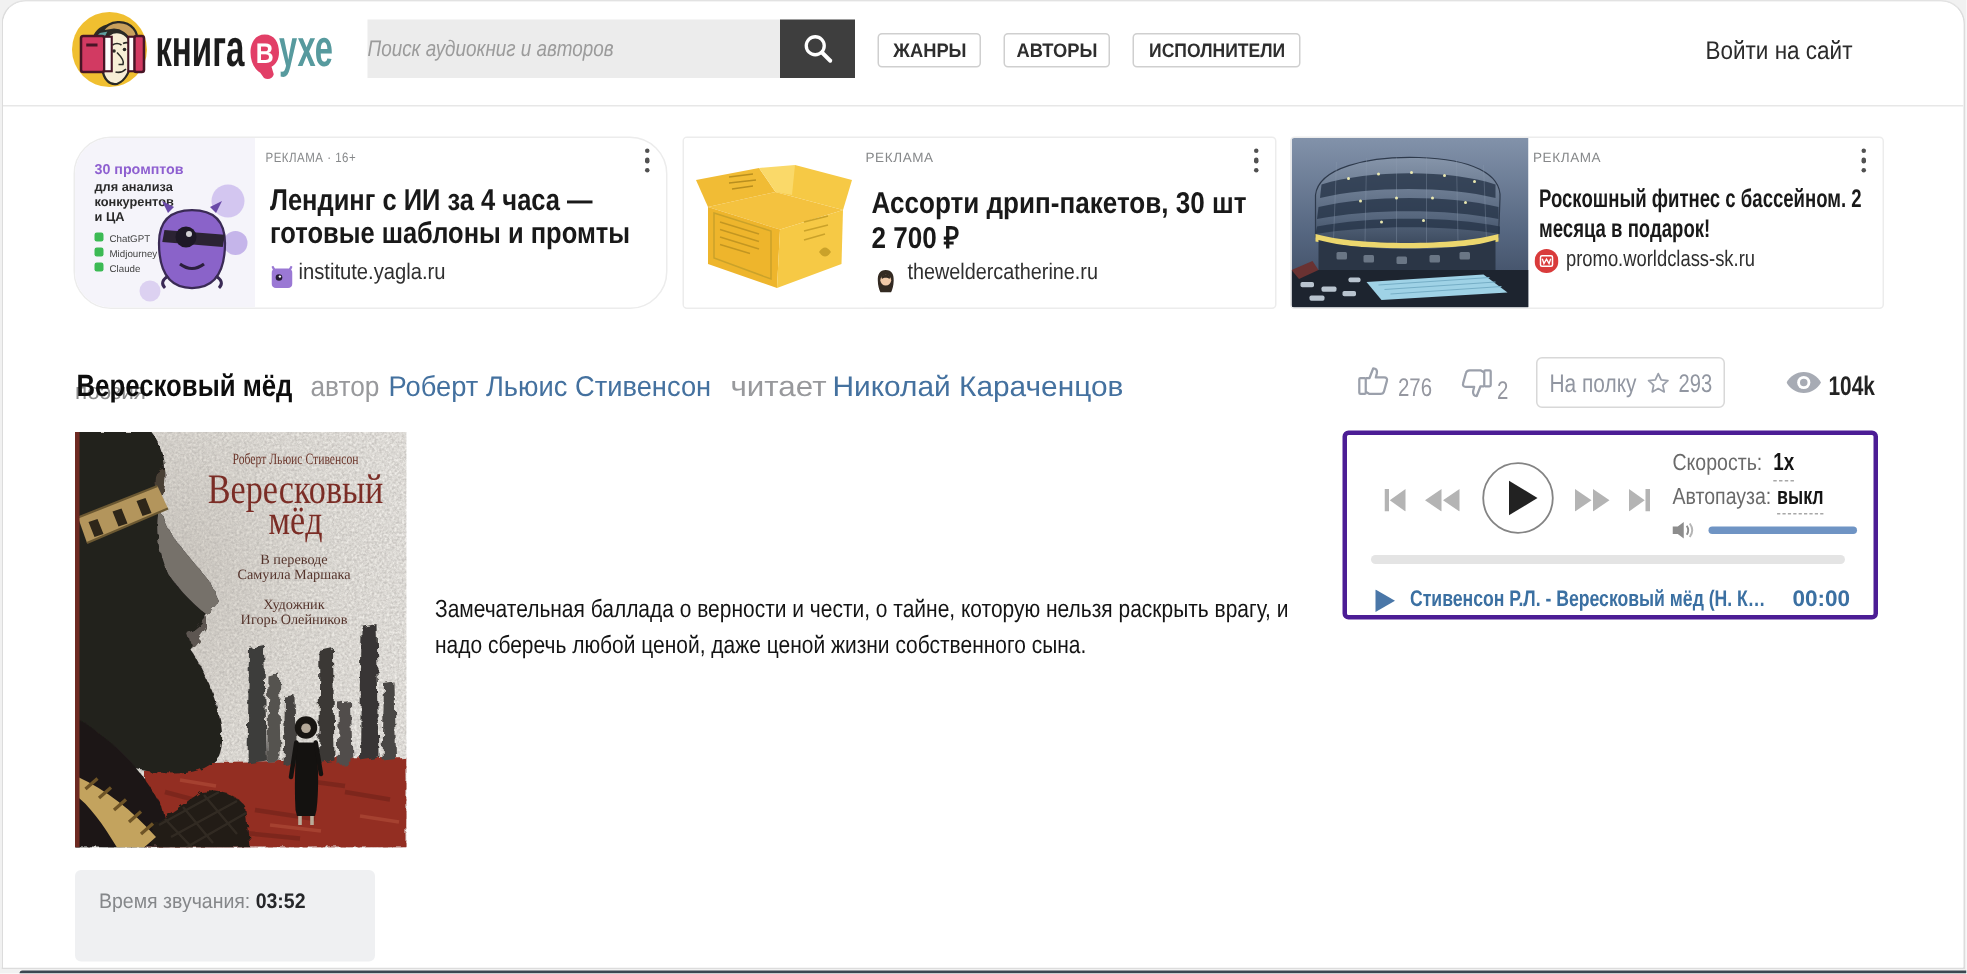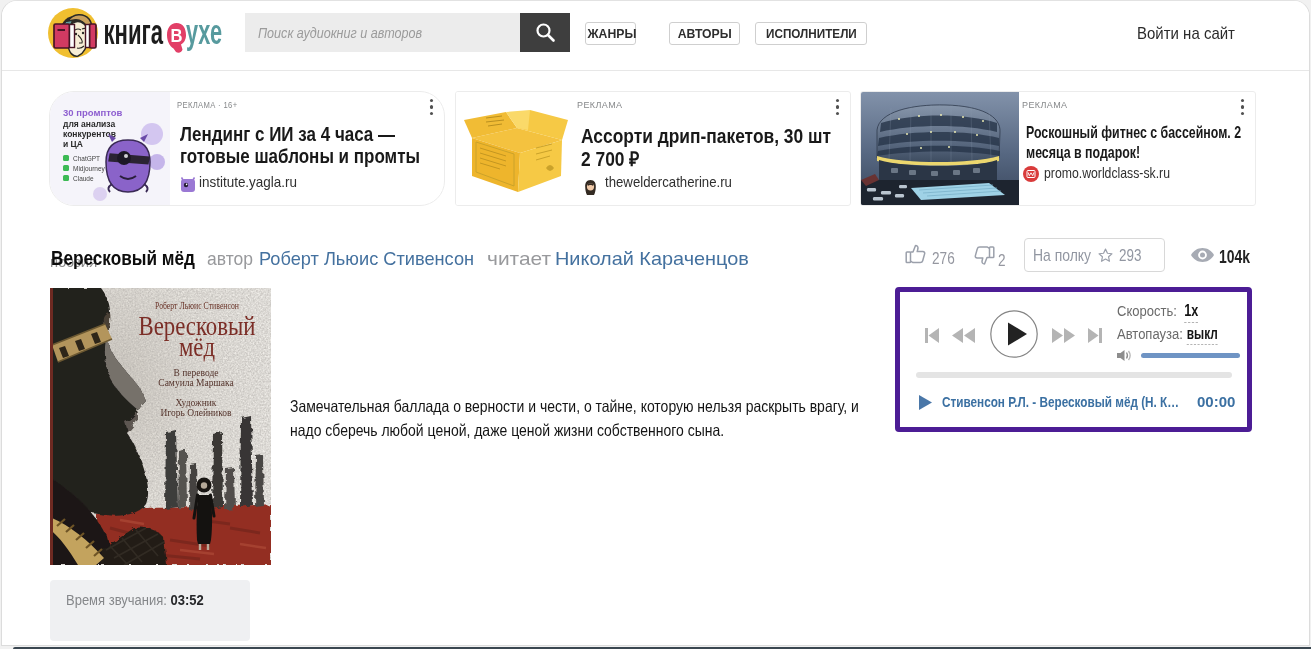--- a/index.html
+++ b/index.html
@@ -7,21 +7,21 @@
 html,body { width:1311px; height:649px; overflow:hidden; }
 body { font-family:"Liberation Sans", sans-serif; background:#f1f1f1; position:relative; }
 .page { position:absolute; left:1px; top:0; width:1309px; height:646px; background:#fff; border:1px solid #dcdcdc; border-top-color:#e2e2e2; border-radius:16px 16px 0 0; overflow:hidden; }
 .footbar { position:absolute; left:13px; bottom:0; width:1298px; height:2.5px; background:#3a4751; border-radius:5px 0 0 0; }
 .sqz { display:inline-block; transform-origin:left top; white-space:nowrap; }
 
 .header { position:relative; height:70px; border-bottom:1px solid #e7e7e7; background:#fff; }
 .logo-ic { position:absolute; left:46px; top:7px; }
 .logo-tx { position:absolute; left:103px; top:10px; }
 .search { position:absolute; left:243px; top:12px; width:325px; height:39px; }
-.search .inp { position:absolute; left:0; top:0; width:275px; height:39px; background:#ececec; color:#9b9b9b; font-style:italic; font-size:15px; line-height:39px; padding-left:13px; }
+.search .inp { position:absolute; left:0; top:0; width:275px; height:39px; background:#ececec; color:#9b9b9b; font-style:italic; font-size:15px; line-height:39px; }
 .search .btn { position:absolute; right:0; top:0; width:50px; height:39px; background:#3e3e3e; }
 .search .btn svg { position:absolute; left:15px; top:9px; }
 .navbtn { position:absolute; top:21px; height:23px; line-height:21px; border:1px solid #cfcfcf; border-radius:3px; background:#fff; font-size:13px; font-weight:bold; color:#2e2e2e; text-align:center; }
 .login { position:absolute; left:1135px; top:23px; font-size:17px; color:#2b2b2b; transform:scaleX(.882); transform-origin:left; }
 
 .ad { position:absolute; top:90px; width:396px; height:115px; background:#fff; border:1px solid #ececec; border-radius:3px; overflow:hidden; }
 .ad .img { position:absolute; left:0; top:0; width:120px; height:113px; }
 .ad .label { position:absolute; top:7.5px; left:126.5px; font-size:9px; letter-spacing:.4px; color:#86888a; transform-origin:left; white-space:nowrap; }
 .ad .title { position:absolute; top:32px; left:130px; width:312px; font-size:20px; line-height:21.5px; font-weight:bold; color:#191919; transform:scaleX(.85); transform-origin:left top; }
 .ad .dom { position:absolute; top:81px; font-size:15px; color:#2f2f2f; white-space:nowrap; transform-origin:left; }
@@ -38,25 +38,25 @@
 .infobox b { color:#26272a; }
 .infobox .sqz { transform:scaleX(.928); }
 
 .others { position:absolute; left:288px; top:290px; width:586px; height:92px; background:#f0f1f3; border-radius:2px; }
 .others h3 { font-size:16.5px; color:#1e1e1e; text-align:center; padding-top:11.5px; transform:scaleX(.94); }
 .others .row { position:absolute; left:9px; font-size:16.5px; transform:scaleX(.857); transform-origin:left top; white-space:nowrap; }
 .others .row b { color:#1e1e1e; }
 .desc { position:absolute; left:288px; top:392.5px; width:680px; font-size:16.5px; line-height:24.5px; color:#141414; transform:scaleX(.847); transform-origin:left top; }
 
 .st-num { position:absolute; font-size:17px; color:#9597a0; transform:scaleX(.8); transform-origin:left; }
-.shelf { position:absolute; left:1022px; top:237px; width:141px; height:34px; border:1px solid #d8d8d8; border-radius:4px; }
+.shelf { position:absolute; left:1022px; top:237px; width:126px; height:34px; border:1px solid #d8d8d8; border-radius:4px; }
 .shelf .t { position:absolute; left:8px; top:7px; font-size:17px; color:#9196a1; transform:scaleX(.82); transform-origin:left; }
 .views { position:absolute; left:1217px; top:246px; font-size:18px; font-weight:bold; color:#232323; transform:scaleX(.774); transform-origin:left; }
 
-.player { position:absolute; left:893px; top:286px; width:357px; height:145px; background:#fff; border:5px solid #4c1d95; border-radius:4px; }
+.player { position:absolute; left:893px; top:286px; width:357px; height:126px; background:#fff; border:3px solid #4c1d95; border-radius:4px; }
 .pbar { position:absolute; left:16px; top:80px; width:316px; height:6px; border-radius:3px; background:#e4e4e4; }
 .track { position:absolute; left:42px; top:101px; font-size:15px; font-weight:bold; color:#3b70a2; white-space:nowrap; transform:scaleX(.783); transform-origin:left; }
 .time { position:absolute; left:297px; top:101px; font-size:15px; font-weight:bold; color:#3b70a2;text-align:center; }
 .speed { position:absolute; left:217px; top:8px; font-size:15.5px; color:#6a6a6a; line-height:21.5px; transform:scaleX(.84); transform-origin:left top; white-space:nowrap; }
 .speed b { color:#141414; font-size:16.5px; }
 .speed .du { border-bottom:1.5px dashed #a8a8a8; padding-bottom:0px; }
 </style>
 </head>
 <body>
 <div class="page">
@@ -89,21 +89,21 @@
     </svg>
     <div class="search">
       <div class="inp"><span class="sqz" style="transform:scaleX(.839);">Поиск аудиокниг и авторов</span></div>
       <div class="btn">
           <svg width="21" height="21" viewBox="0 0 21 21">
             <circle cx="8.5" cy="8.5" r="6" fill="none" stroke="#fff" stroke-width="2.2"></circle>
             <line x1="13" y1="13" x2="18.5" y2="18.5" stroke="#fff" stroke-width="2.6" stroke-linecap="round"></line>
           </svg>
         </div>
     </div>
-    <div class="navbtn" style="left:583px;width:51px;"><span class="sqz" style="transform:scaleX(.94);transform-origin:center;">ЖАНРЫ</span></div>
+    <div class="navbtn" style="left:583px;width:69px;"><span class="sqz" style="transform:scaleX(.94);transform-origin:center;">ЖАНРЫ</span></div>
     <div class="navbtn" style="left:667px;width:71px;"><span class="sqz" style="transform:scaleX(.94);transform-origin:center;">АВТОРЫ</span></div>
     <div class="navbtn" style="left:753px;width:112px;"><span class="sqz" style="transform:scaleX(.90);transform-origin:center;">ИСПОЛНИТЕЛИ</span></div>
     <div class="login">Войти на сайт</div>
   </div>
 
   <div class="ad" style="left:47px;border-radius:25px;">
     <svg class="img" width="120" height="113" viewBox="0 0 120 113">
       <rect width="120" height="113" fill="#f5f4fa"></rect>
       <text x="13" y="24" font-size="9.5" font-weight="bold" fill="#8e5fd0">30 промптов</text>
       <text x="13" y="35" font-size="8.5" font-weight="bold" fill="#2a2a2a">для анализа</text>

